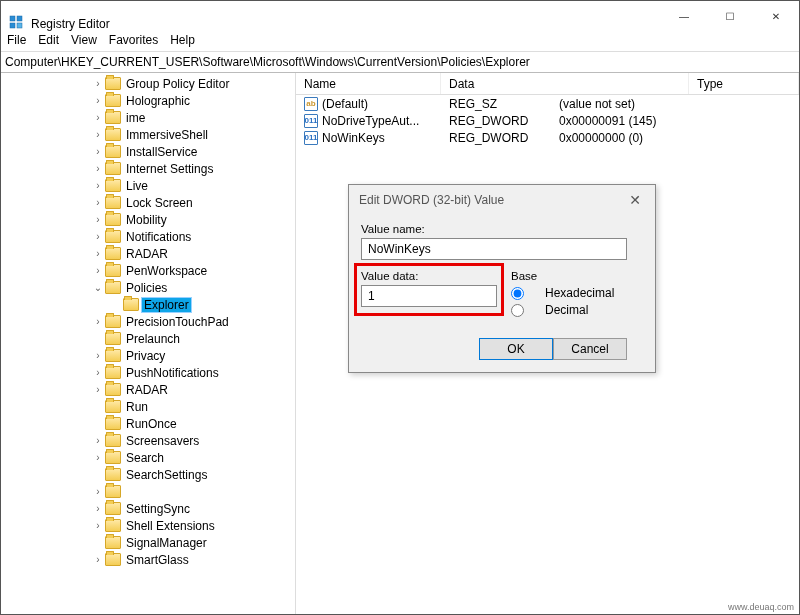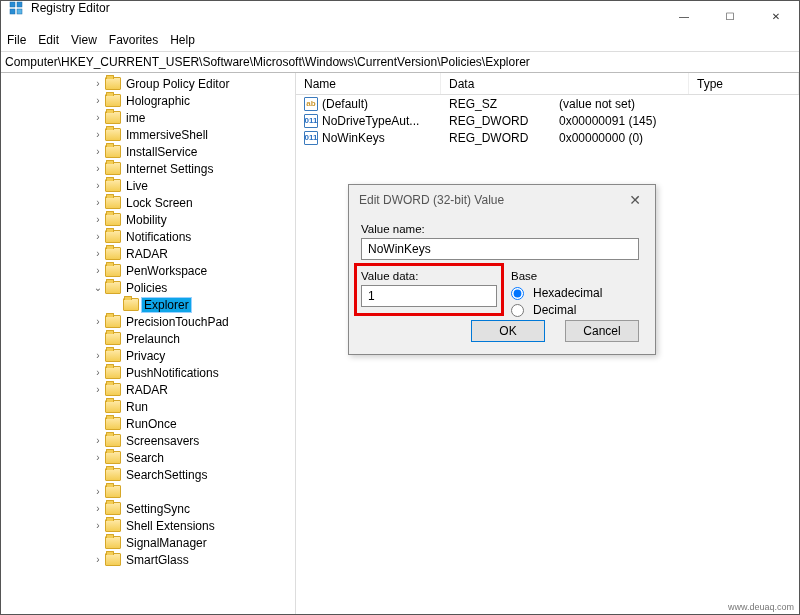--- a/index.html
+++ b/index.html
@@ -1,20 +1,20 @@
 <!DOCTYPE html>
 <html><head>
   <meta charset="utf-8">
   <style>
     * { box-sizing: border-box; margin: 0; padding: 0; }
     body { font-family: "Segoe UI", Tahoma, sans-serif; font-size: 12px; background: #fff; width: 800px; height: 615px; overflow: hidden; position: relative; }
     
     .window { border: 1px solid #555; width: 800px; height: 615px; display: flex; flex-direction: column; position: relative; }
     
-    .titlebar { height: 30px; display: flex; align-items: flex-start; padding: 0 0 0 8px; background: #fff; }
+    .titlebar { height: 30px; display: flex; align-items: flex-end; padding: 0 0 0 8px; background: #fff; }
     .titlebar .app-icon { width: 16px; height: 16px; margin-right: 6px; display: inline-block; }
     .app-icon svg { display: block; }
     .titlebar .title { font-size: 12px; flex: 1; }
     .win-controls { display: flex; height: 100%; }
     .win-btn { width: 46px; height: 100%; display: flex; align-items: center; justify-content: center; font-size: 10px; color: #333; }
     
     .menubar { height: 20px; padding: 2px 6px; display: flex; gap: 12px; font-size: 12px; background: #fff; }
     .menubar span { cursor: default; }
     
     .addressbar { height: 22px; border-top: 1px solid #ddd; border-bottom: 1px solid #bbb; padding: 2px 4px; font-size: 12px; background: #fff; display: flex; align-items: center; }
@@ -46,33 +46,33 @@
     .cell-name { width: 145px; display: flex; align-items: flex-end; gap: 4px; }
     .cell-type { width: 110px; }
     .cell-data { flex: 1; }
     .reg-icon { width: 14px; height: 14px; display: inline-flex; align-items: center; justify-content: center; font-size: 8px; background: #fff; border: 1px solid #3a7abd; color: #c93; font-weight: bold; border-radius: 1px; }
     .reg-icon.bin { color: #2a70c2; }
     
     .dialog { position: absolute; left: 348px; top: 184px; width: 308px; background: #f0f0f0; border: 1px solid #888; box-shadow: 2px 2px 6px rgba(0,0,0,0.2); }
     .dialog-title { height: 30px; display: flex; align-items: center; padding: 0 10px; color: #555; font-size: 12px; }
     .dialog-title .spacer { flex: 1; }
     .dialog-close { font-size: 14px; color: #555; padding: 0 4px; }
-    .dialog-body { padding: 8px 16px 12px 12px; }
+    .dialog-body { padding: 8px 28px 12px 12px; }
     .field-label { font-size: 11.5px; margin-bottom: 3px; }
     .text-input { width: 100%; height: 22px; border: 1px solid #888; background: #fff; padding: 2px 6px; font-size: 12px; font-family: inherit; }
     .row2 { display: flex; gap: 14px; margin-top: 10px; }
     .value-data-box { width: 136px; }
     .value-data-box input { width: 100%; }
     .highlight { outline: 3px solid #e60000; outline-offset: 0; padding: 4px 4px 6px 4px; margin: -4px -4px -6px -4px; }
     .base-box { flex: 1; }
     .base-box .field-label { margin-bottom: 4px; }
-    .radio-row { display: flex; align-items: center; gap: 9px; font-size: 12px; margin-bottom: 3px; }
+    .radio-row { display: flex; align-items: center; gap: 21px; font-size: 12px; margin-bottom: 3px; }
     .radio-row input { width: 13px; height: 13px; }
     
-    .dialog-buttons { display: flex; justify-content: flex-end; gap: 20px; }
+    .dialog-buttons { display: flex; justify-content: flex-end; gap: 0; margin-top: 18px; }
     .dialog-buttons button { width: 74px; height: 22px; font-size: 12px; font-family: inherit; background: #e1e1e1; border: 1px solid #999; }
     .dialog-buttons button.default { border: 1px solid #0078d7; }
     
     .watermark { position: absolute; right: 4px; bottom: 3px; font-size: 9px; color: #777; background: rgba(255,255,255,0.8); padding: 0 2px; }
   </style>
 </head>
 <body>
 
 <div class="window">
   <div class="titlebar">

